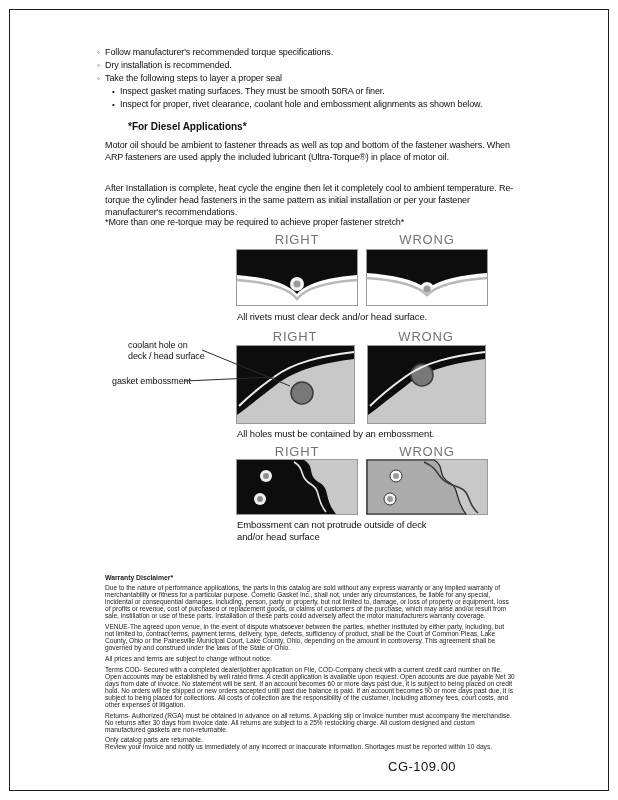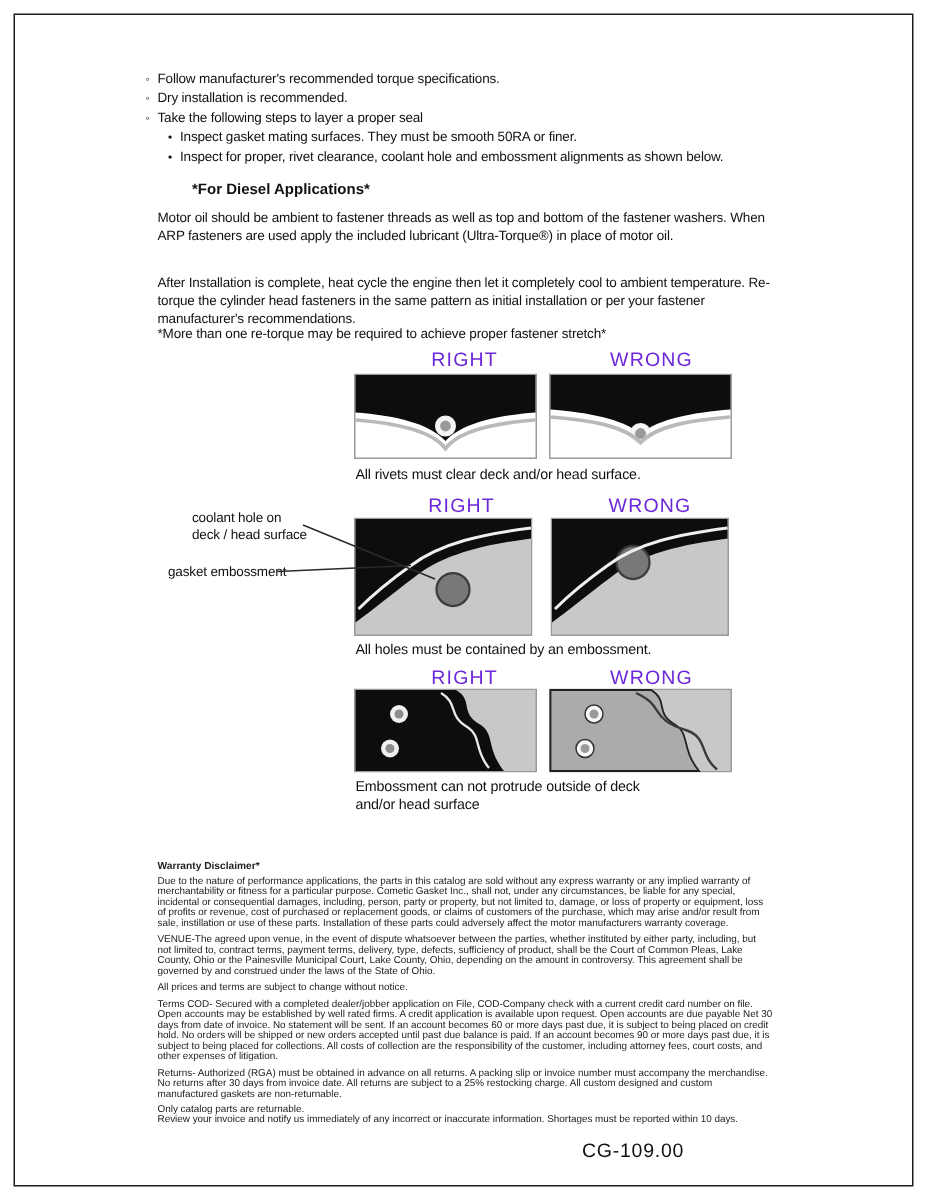--- a/index.html
+++ b/index.html
@@ -8,21 +8,21 @@
   .page { position:relative; width:618px; height:800px; background:#fff; }
   .abs { position:absolute; }
   .frame { position:absolute; left:9px; top:9px; right:9px; bottom:9px; border:1px solid #1c1c1c; pointer-events:none; }
   .title { left:105px; top:21px; font-size:11.5px; font-weight:bold; text-decoration:underline; letter-spacing:.1px; white-space:nowrap; }
   .bullet { left:97px; font-size:9px; letter-spacing:-.12px; white-space:nowrap; }
   .bullet .bm { display:inline-block; width:8px; font-size:8px; }
   .sub { left:112px; }
   .heading { left:105px; top:121px; font-size:10px; font-weight:bold; white-space:nowrap;margin-left:23px; }
   .para { left:105px; width:414px; font-size:9px; line-height:12px; letter-spacing:-.12px; }
   .note { left:105px; top:217px; font-size:9px; letter-spacing:-.12px; white-space:nowrap; }
-  .rw { width:70px; text-align:right; font-size:13px; letter-spacing:.8px; color:#6d28d9; }
+  .rw { width:70px; text-align:center; font-size:13px; letter-spacing:.8px; color:#737373; }
   .caption { font-size:9.5px; letter-spacing:-.1px; white-space:nowrap; }
   .caption.wrap { white-space:normal; line-height:11.5px; }
   .callout { font-size:9px; line-height:10.5px; text-align:left; letter-spacing:-.1px; }
   .callout.nw { white-space:nowrap; text-align:left; }
   .legal { left:105px; top:574px; width:410px; font-size:6.6px; line-height:7.1px; color:#222; }
   .legal .lh { font-weight:bold; font-size:6.8px; margin-bottom:3px; }
   .legal p { margin-bottom:3.5px; text-align:left; }
   .legal p.tight { margin-bottom:0; }
   .footer { left:388px; top:759px; font-size:13px; letter-spacing:.5px; white-space:nowrap; }
   svg { display:block; }

